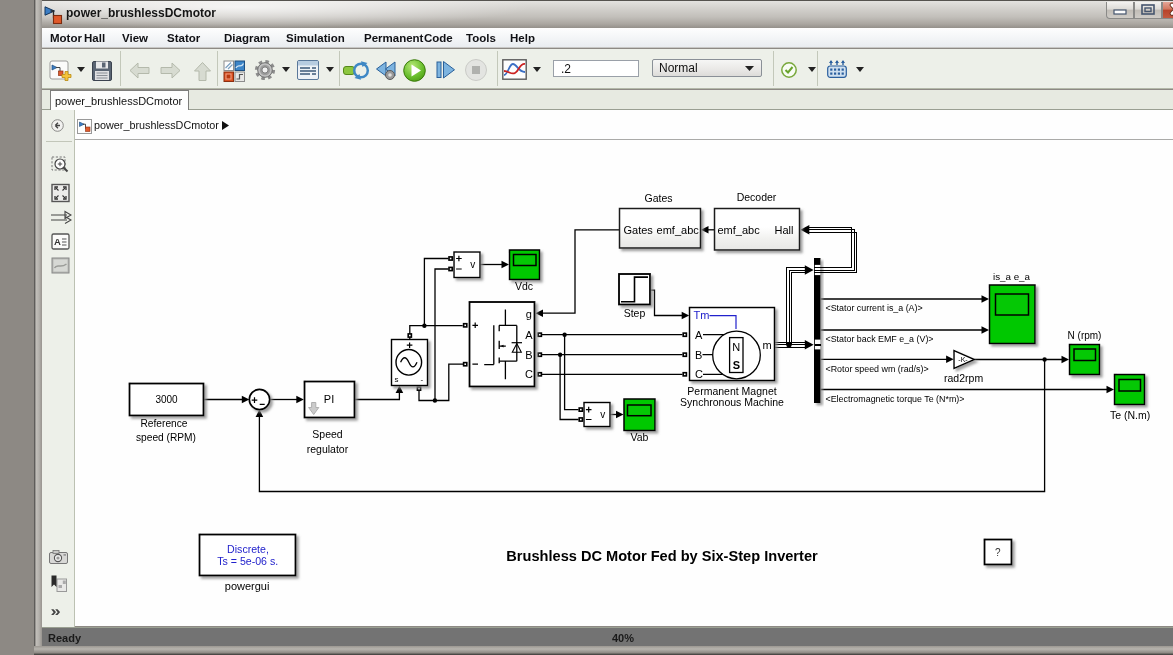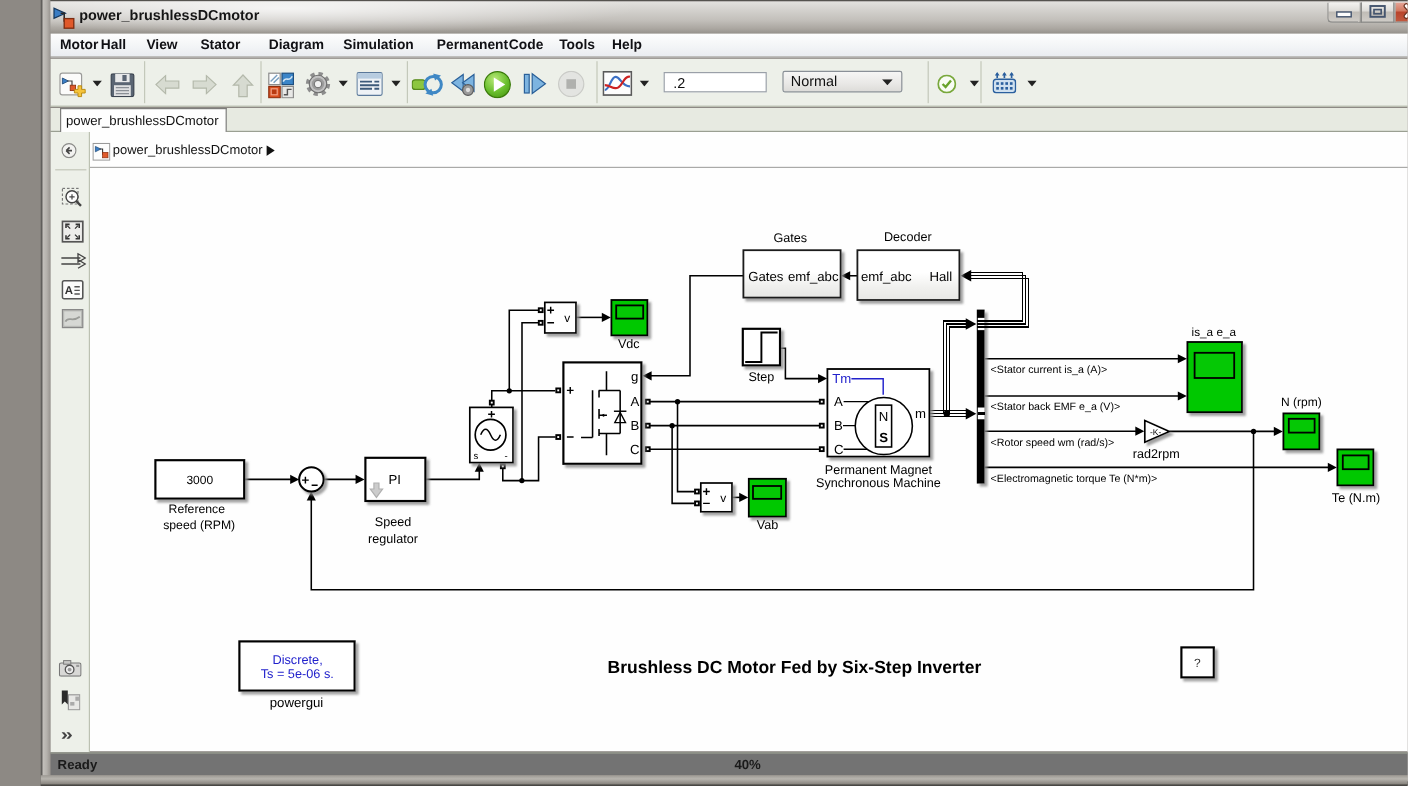--- a/index.html
+++ b/index.html
@@ -164,21 +164,21 @@
       </svg>
 <svg class="ticon" style="left:460px;top:10px" width="25" height="21" viewBox="0 0 25 21">
         <rect x="0.8" y="0.8" width="23.4" height="19.4" fill="#fdfdfd" stroke="#5a5a5a" stroke-width="1.4"></rect>
         <path d="M2 16 C6 16,7 5,11 5 C15 5,16 13,23 13" stroke="#3b6fc4" stroke-width="1.8" fill="none"></path>
         <path d="M2 12 C7 12,9 16,13 14 C17 12,18 4,23 5" stroke="#cc2222" stroke-width="1.8" fill="none"></path>
       </svg>
 <svg class="ticon" style="left:491px;top:18px" width="8" height="5">
         <path d="M0 0 H8 L4 5 Z" fill="#222"></path>
       </svg>
 <div class="ticon" style="left:511px;top:11px;width:86px;height:17px;background:#fff;border:1px solid #9aa0a8;box-sizing:border-box;font-size:12px;color:#111;padding:1px 0 0 7px">.2</div>
-<div class="ticon" style="left:610px;top:10px;width:100px;height:18px;background:linear-gradient(180deg,#f6f6f5 0,#e9e8e6 60%,#dddcd9 100%);border:1px solid #8a9097;border-radius:2px;box-sizing:border-box;font-size:12px;color:#111;padding:1px 0 0 6px">Normal<svg style="position:absolute;right:7px;top:6px" width="9" height="5">
+<div class="ticon" style="left:610px;top:10px;width:110px;height:18px;background:linear-gradient(180deg,#f6f6f5 0,#e9e8e6 60%,#dddcd9 100%);border:1px solid #8a9097;border-radius:2px;box-sizing:border-box;font-size:12px;color:#111;padding:1px 0 0 6px">Normal<svg style="position:absolute;right:7px;top:6px" width="9" height="5">
           <path d="M0 0 H9 L4.5 5 Z" fill="#222"></path>
         </svg></div>
 <svg class="ticon" style="left:739px;top:13px" width="16" height="16" viewBox="0 0 16 16">
         <circle cx="8" cy="8" r="7.2" fill="#f8fcf4" stroke="#79a83c" stroke-width="1.5"></circle>
         <path d="M4.5 8 L7 10.5 L11.5 5" stroke="#69a32c" stroke-width="2" fill="none"></path>
       </svg>
 <svg class="ticon" style="left:766px;top:18px" width="8" height="5">
         <path d="M0 0 H8 L4 5 Z" fill="#222"></path>
       </svg>
 <svg class="ticon" style="left:785px;top:11px" width="20" height="18" viewBox="0 0 20 18">

